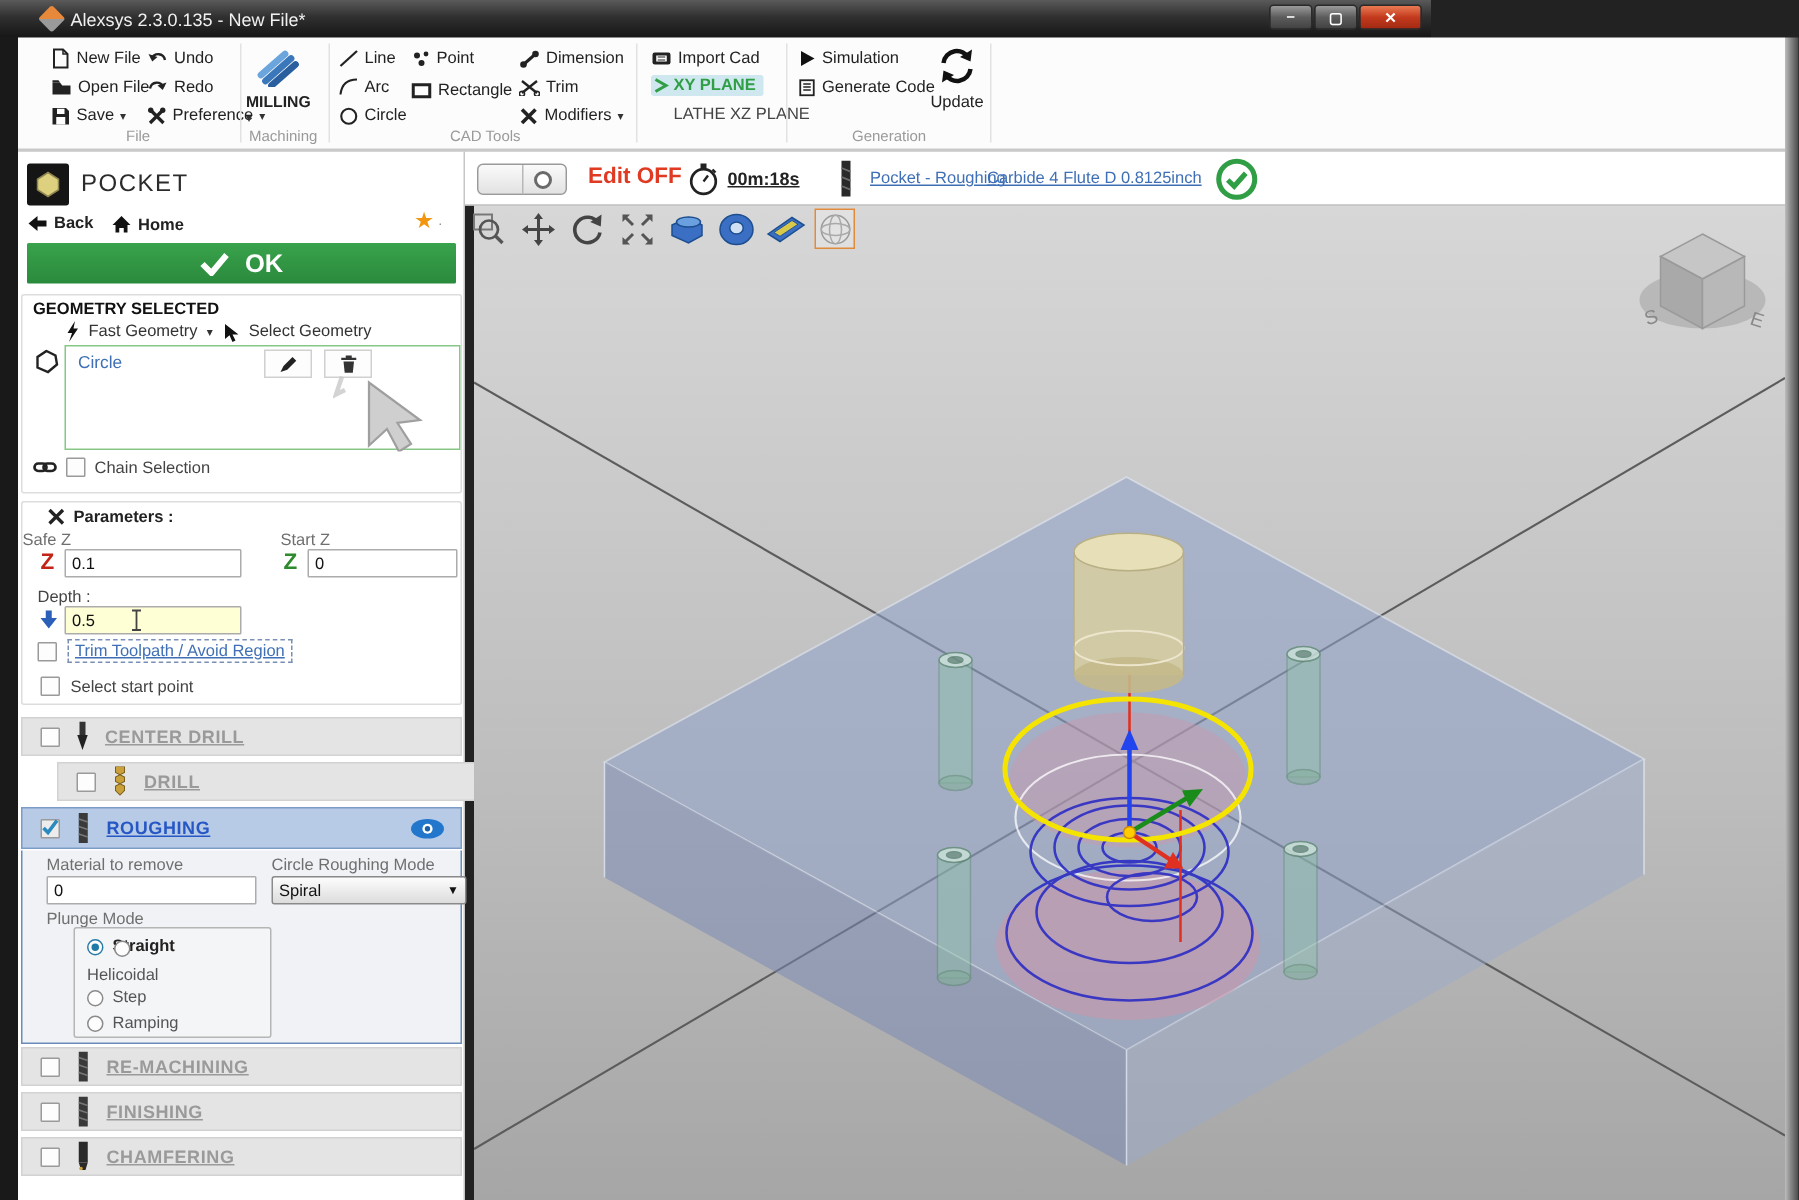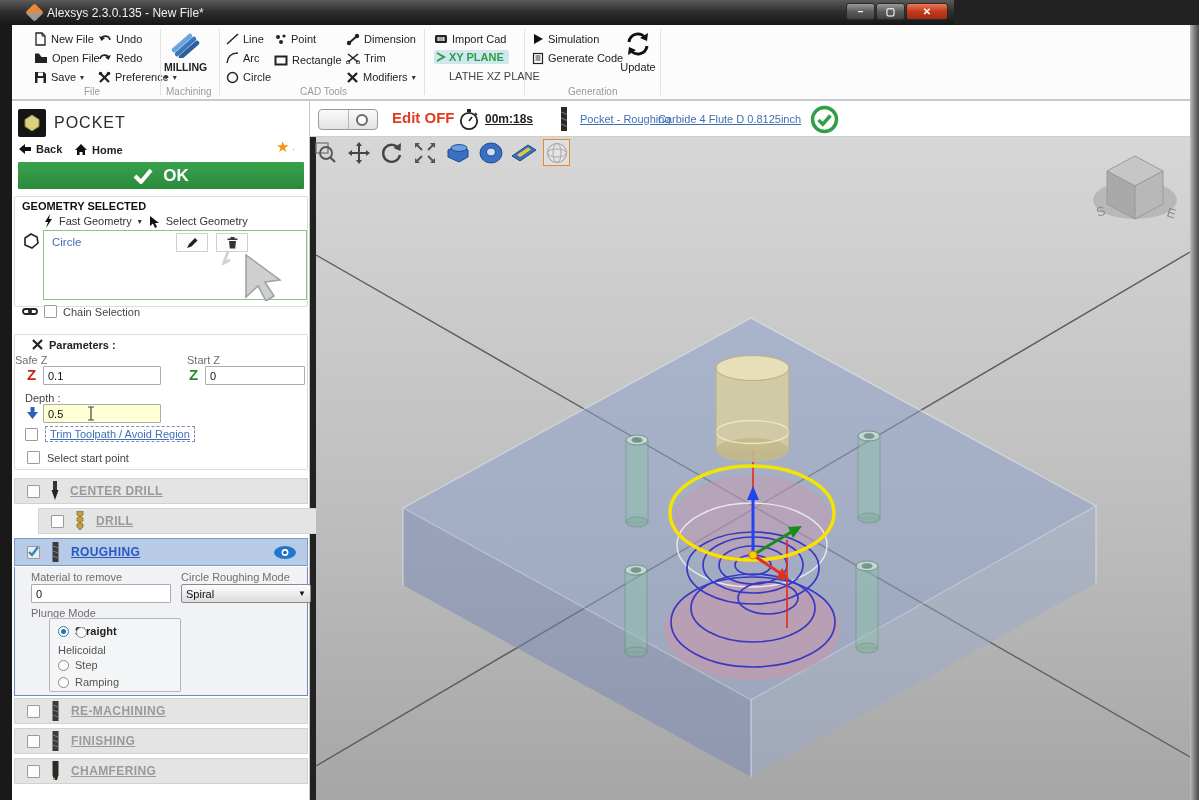--- a/index.html
+++ b/index.html
@@ -314,21 +314,21 @@
     </div>
     <div class="fav-star">★<span style="font-size:9px;color:#888;"> ·</span></div>
 
     <div class="ok-btn">
       <svg width="20" height="16">
           <path d="M2 8 L8 14 L18 2" fill="none" stroke="#fff" stroke-width="4"></path>
         </svg>
       <span>OK</span>
     </div>
 
-    <div class="section" style="top:95px; height:111px;">
+    <div class="section" style="top:95px; height:133px;">
       <div class="sec-head">GEOMETRY SELECTED</div>
       <div class="geo-tools">
         <svg width="10" height="14">
             <path d="M7 0 L2 8 H5 L3 14 L9 5 H6 Z" fill="#111"></path>
           </svg>
         <span>Fast Geometry</span>
         <span class="caret">▾</span>
         <svg width="12" height="13">
             <path d="M2 1 L2 11 L5 8.5 L7 13 L9 12 L7 8 L11 8 Z" fill="#111"></path>
           </svg>

